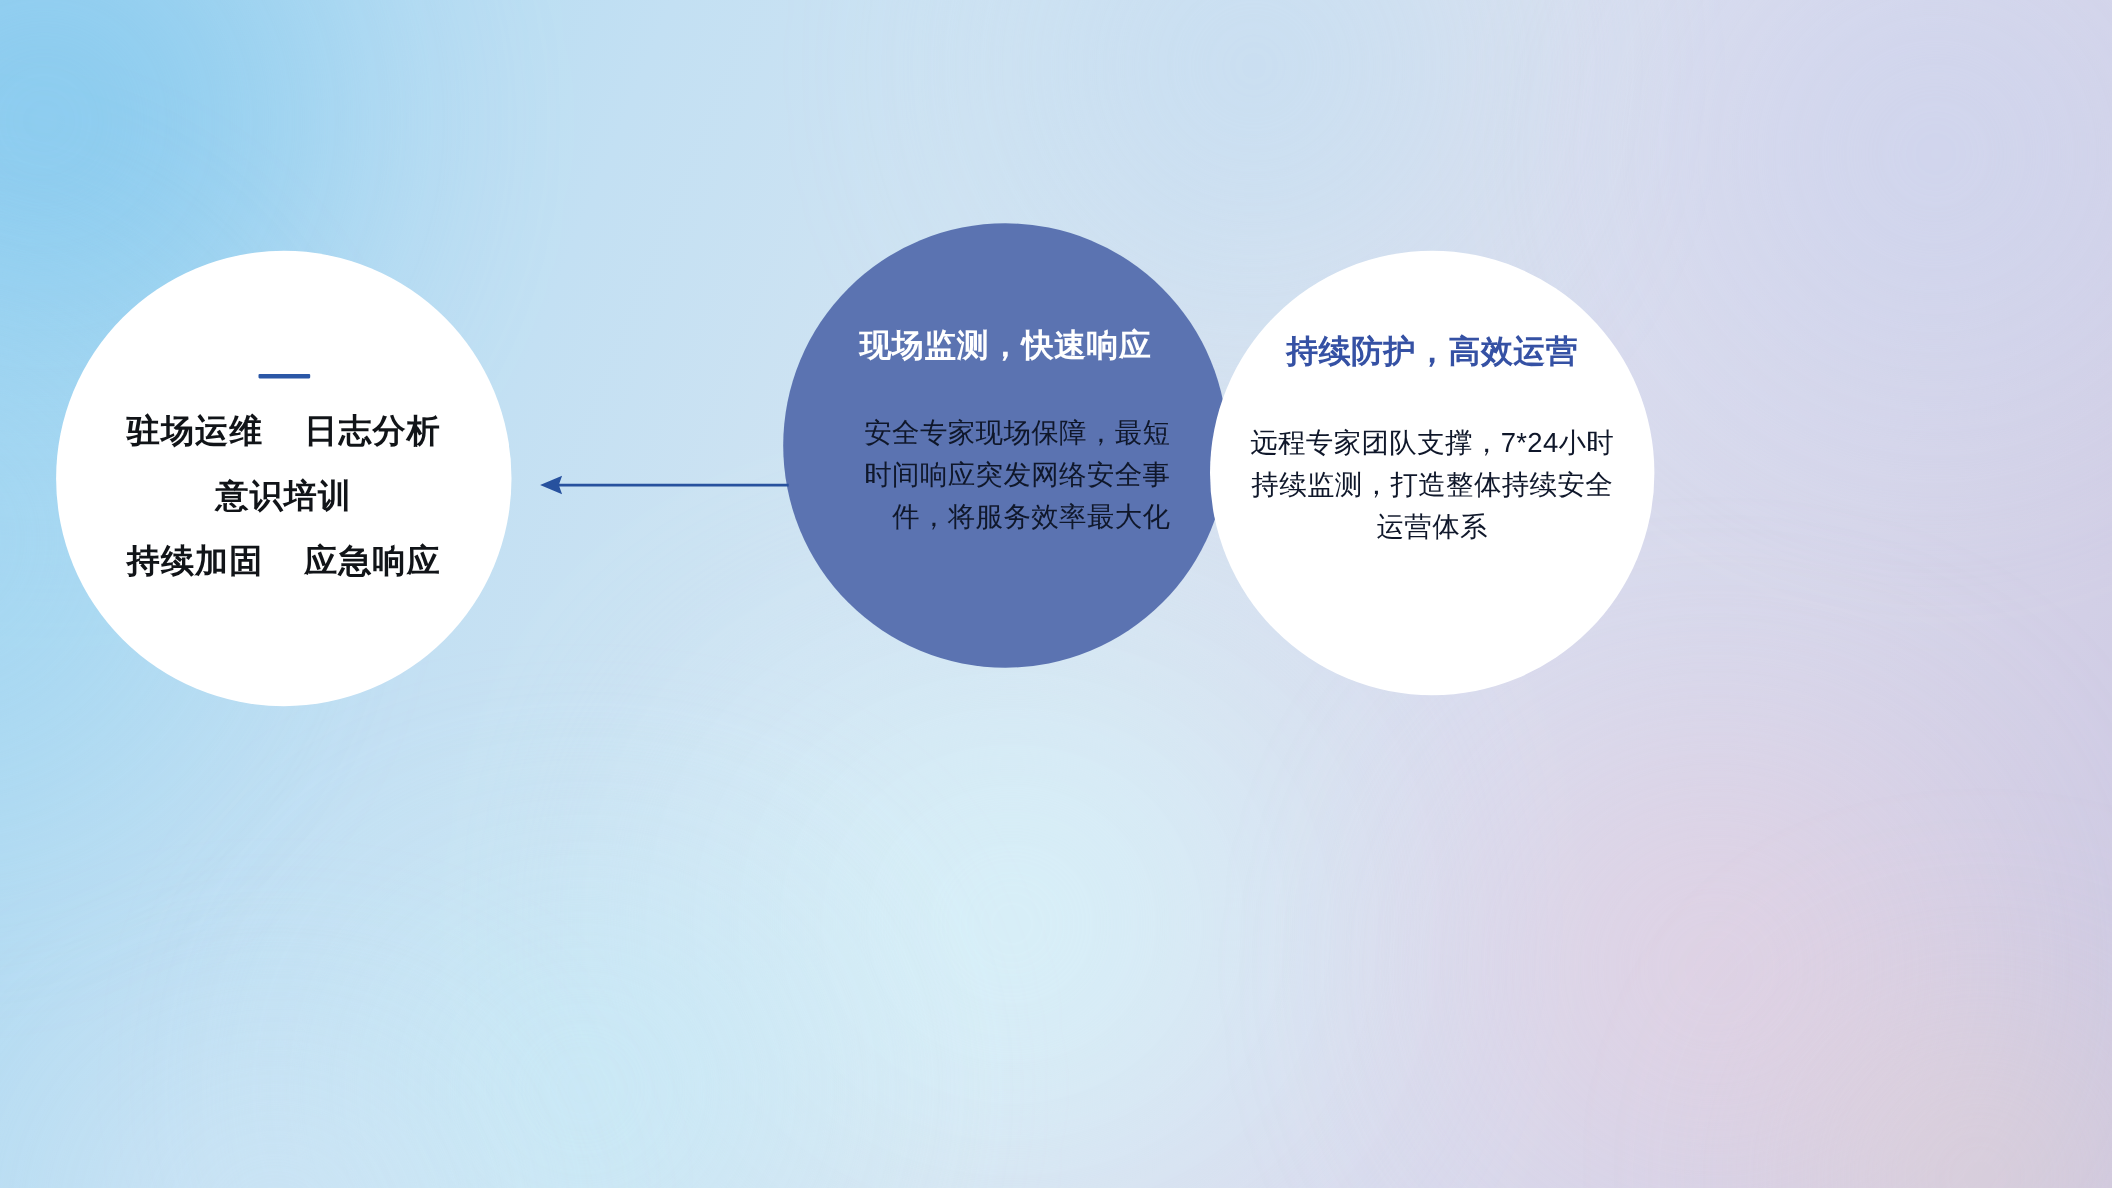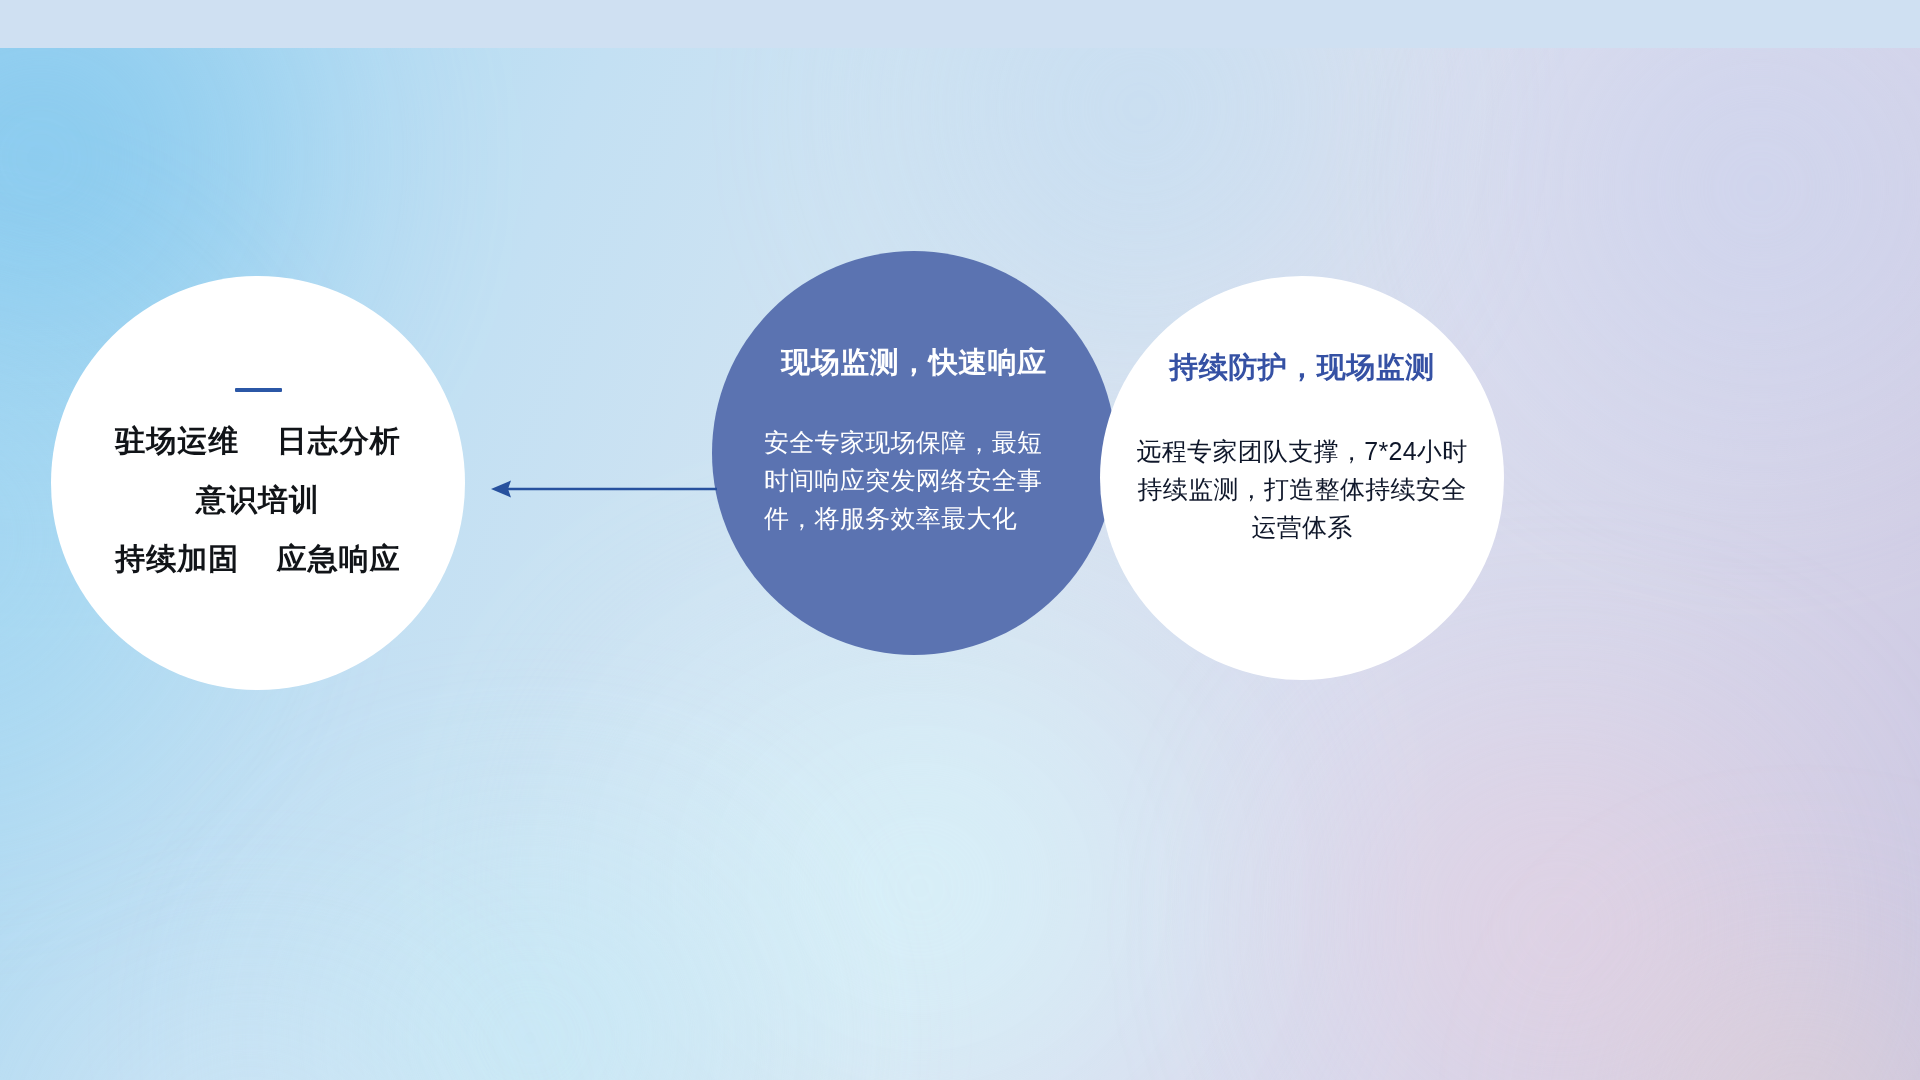--- a/index.html
+++ b/index.html
@@ -1,21 +1,21 @@
 <!DOCTYPE html>
 <html><head>
 <meta charset="utf-8">
 <style>
   html,body{margin:0;padding:0;}
   body{
     width:1920px;height:1080px;overflow:hidden;
     font-family:"Liberation Sans","DejaVu Sans",sans-serif;
     position:relative;background:#cfe0f2;
   }
-  #stage{position:absolute;inset:0;overflow:hidden;margin-top:48px;}
+  #stage{position:absolute;inset:0;overflow:hidden;}
 
   
   .bg-base{
     position:absolute;inset:0;
     background:linear-gradient(112deg,
        #a8d6f1 0%, #b3dbf2 13%, #c3e0f3 26%,
        #cfe3f2 40%, #d6e2f0 54%, #d9dcee 68%,
        #d6d6ea 80%, #d2cfe6 90%, #ccc8e2 100%);
   }
   .glow{position:absolute;border-radius:50%;filter:blur(95px);}
@@ -62,22 +62,22 @@
     left:712px;top:203px;width:404px;height:404px;
     background:#5b73b1;
     display:flex;flex-direction:column;align-items:center;
   }
   .mid-title{
     margin-top:92px;
     font-size:29px;font-weight:bold;color:#ffffff;
     letter-spacing:.5px;white-space:nowrap;
   }
   .mid-body{
-    margin-top:40px;width:300px;text-align:left;
-    font-size:25px;color:#ffffff;line-height:1.52;
+    margin-top:40px;width:300px;text-align:right;
+    font-size:25px;color:#0f172a;line-height:1.52;
     font-weight:400;letter-spacing:.3px;
   }
 
   .circle-right{
     left:1100px;top:228px;width:404px;height:404px;
     background:#ffffff;
     display:flex;flex-direction:column;align-items:center;
   }
   .right-title{
     margin-top:72px;
@@ -108,21 +108,21 @@
   <div class="glow g9"></div>
   <div class="glow g5"></div>
   <div class="glow g8"></div>
 
   <div class="circle circle-mid">
     <div class="mid-title">现场监测，快速响应</div>
     <div class="mid-body">安全专家现场保障，最短时间响应突发网络安全事件，将服务效率最大化</div>
   </div>
 
   <div class="circle circle-right">
-    <div class="right-title">持续防护，现场监测</div>
+    <div class="right-title">持续防护，高效运营</div>
     <div class="right-body">远程专家团队支撑，7*24小时持续监测，打造整体持续安全运营体系</div>
   </div>
 
   <div class="circle circle-left">
     <div class="dash"></div>
     <div class="left-lines">
       <div class="left-line">驻场运维    日志分析</div>
       <div class="left-line">意识培训</div>
       <div class="left-line">持续加固    应急响应</div>
     </div>

